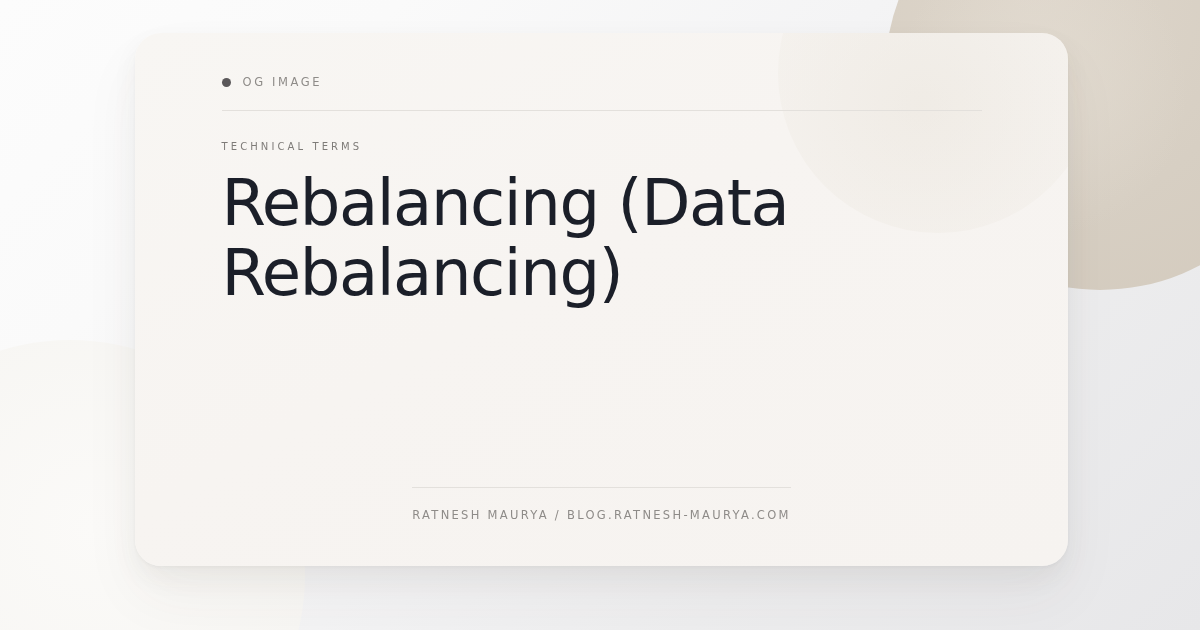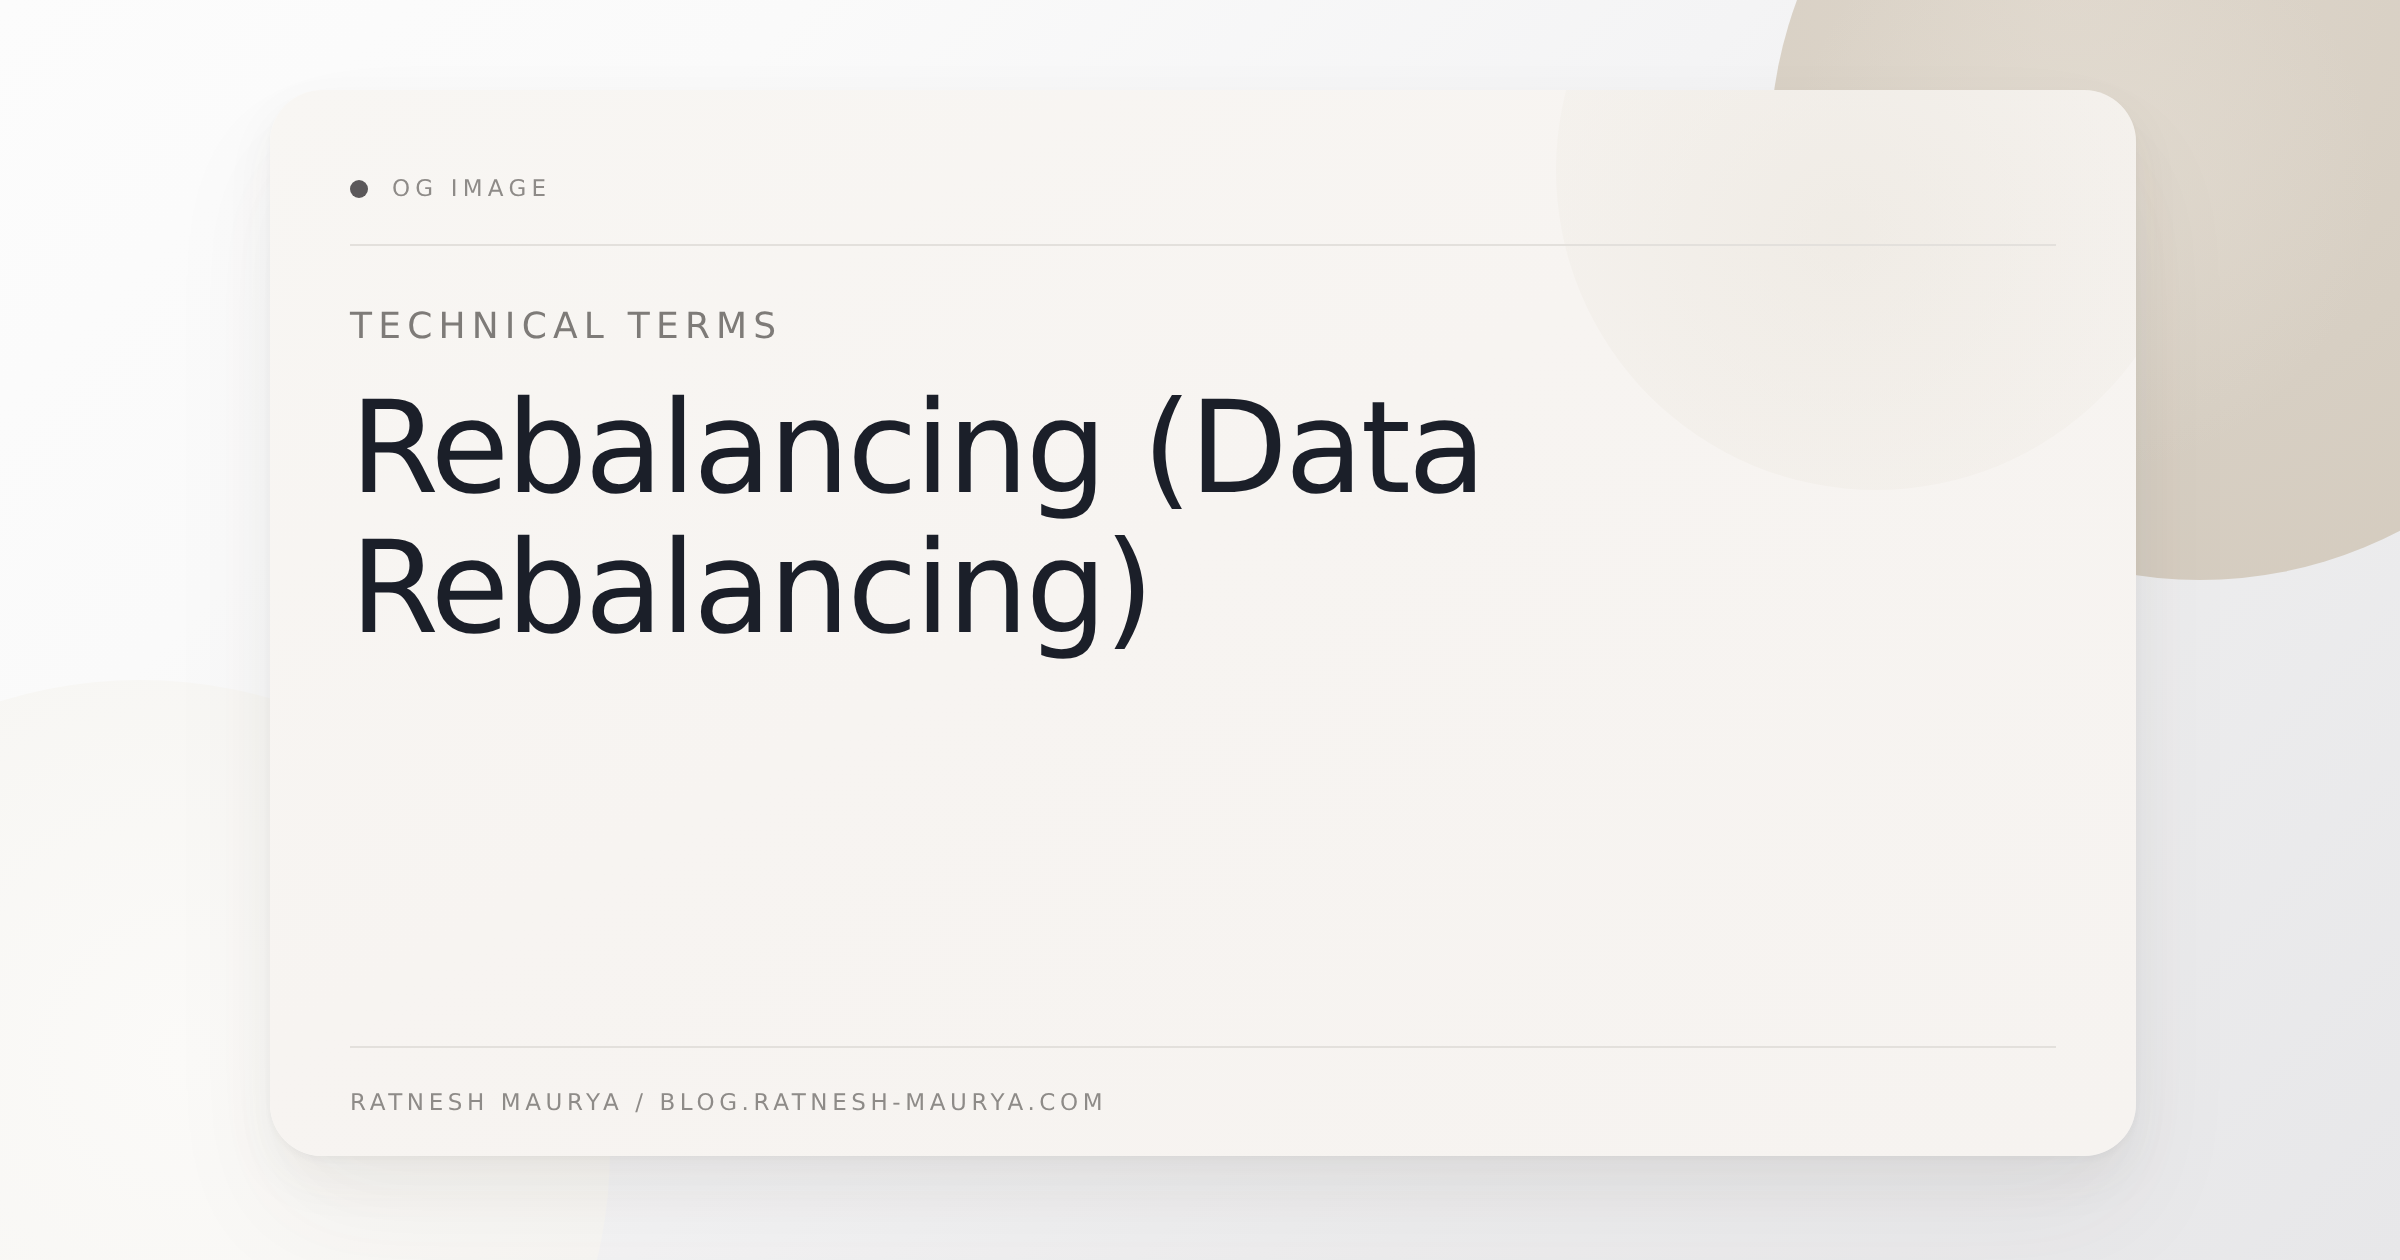--- a/index.html
+++ b/index.html
@@ -62,32 +62,33 @@
     height:300px;
     right:10px;
     top:-60px;
     background:radial-gradient(circle at 50% 50%, rgba(230,224,214,.55) 0%, rgba(230,224,214,0) 70%);
   }
 
   
   #og-card {
     position:absolute;
     left:135px;
-    top:45px;
+    top:33px;
     width:933px;
     height:533px;
     background:linear-gradient(150deg, #f8f6f3 0%, #f7f4f1 45%, #f6f3f0 100%);
     border-radius:26px;
     box-shadow:
       0 2px 3px rgba(70,65,60,.035),
       0 12px 26px rgba(70,65,60,.055),
       0 30px 60px rgba(70,65,60,.05);
     overflow:hidden;
     display:flex;
     flex-direction:column;
+    align-items:center;
   }
 
   
   #card-inner-wash {
     position:absolute;
     width:320px;
     height:320px;
     right:-30px;
     top:-120px;
     border-radius:50%;
@@ -132,21 +133,21 @@
   #badge-divider {
     margin-top:17px;
     height:1px;
     background:#e3e0dc;
     width:100%;
   }
 
   
   #eyebrow {
     margin-top:30px;
-    font-size:18px;
+    font-size:10px;
     letter-spacing:3.1px;
     color:#7e7b78;
     text-transform:uppercase;
     font-weight:400;
     white-space:nowrap;
   }
 
   
   #title {
     margin-top:16px;
@@ -157,21 +158,21 @@
     font-weight:400;
     max-width:760px;
   }
 
   #spacer { flex:1; }
 
   
   #card-footer {
     position:relative;
     z-index:2;
-    padding:0 40px 20px 40px;
+    padding:0 40px 44px 40px;
   }
 
   #footer-divider {
     height:1px;
     background:#e3e0dc;
     width:100%;
   }
 
   #footer-text {
     margin-top:20px;

